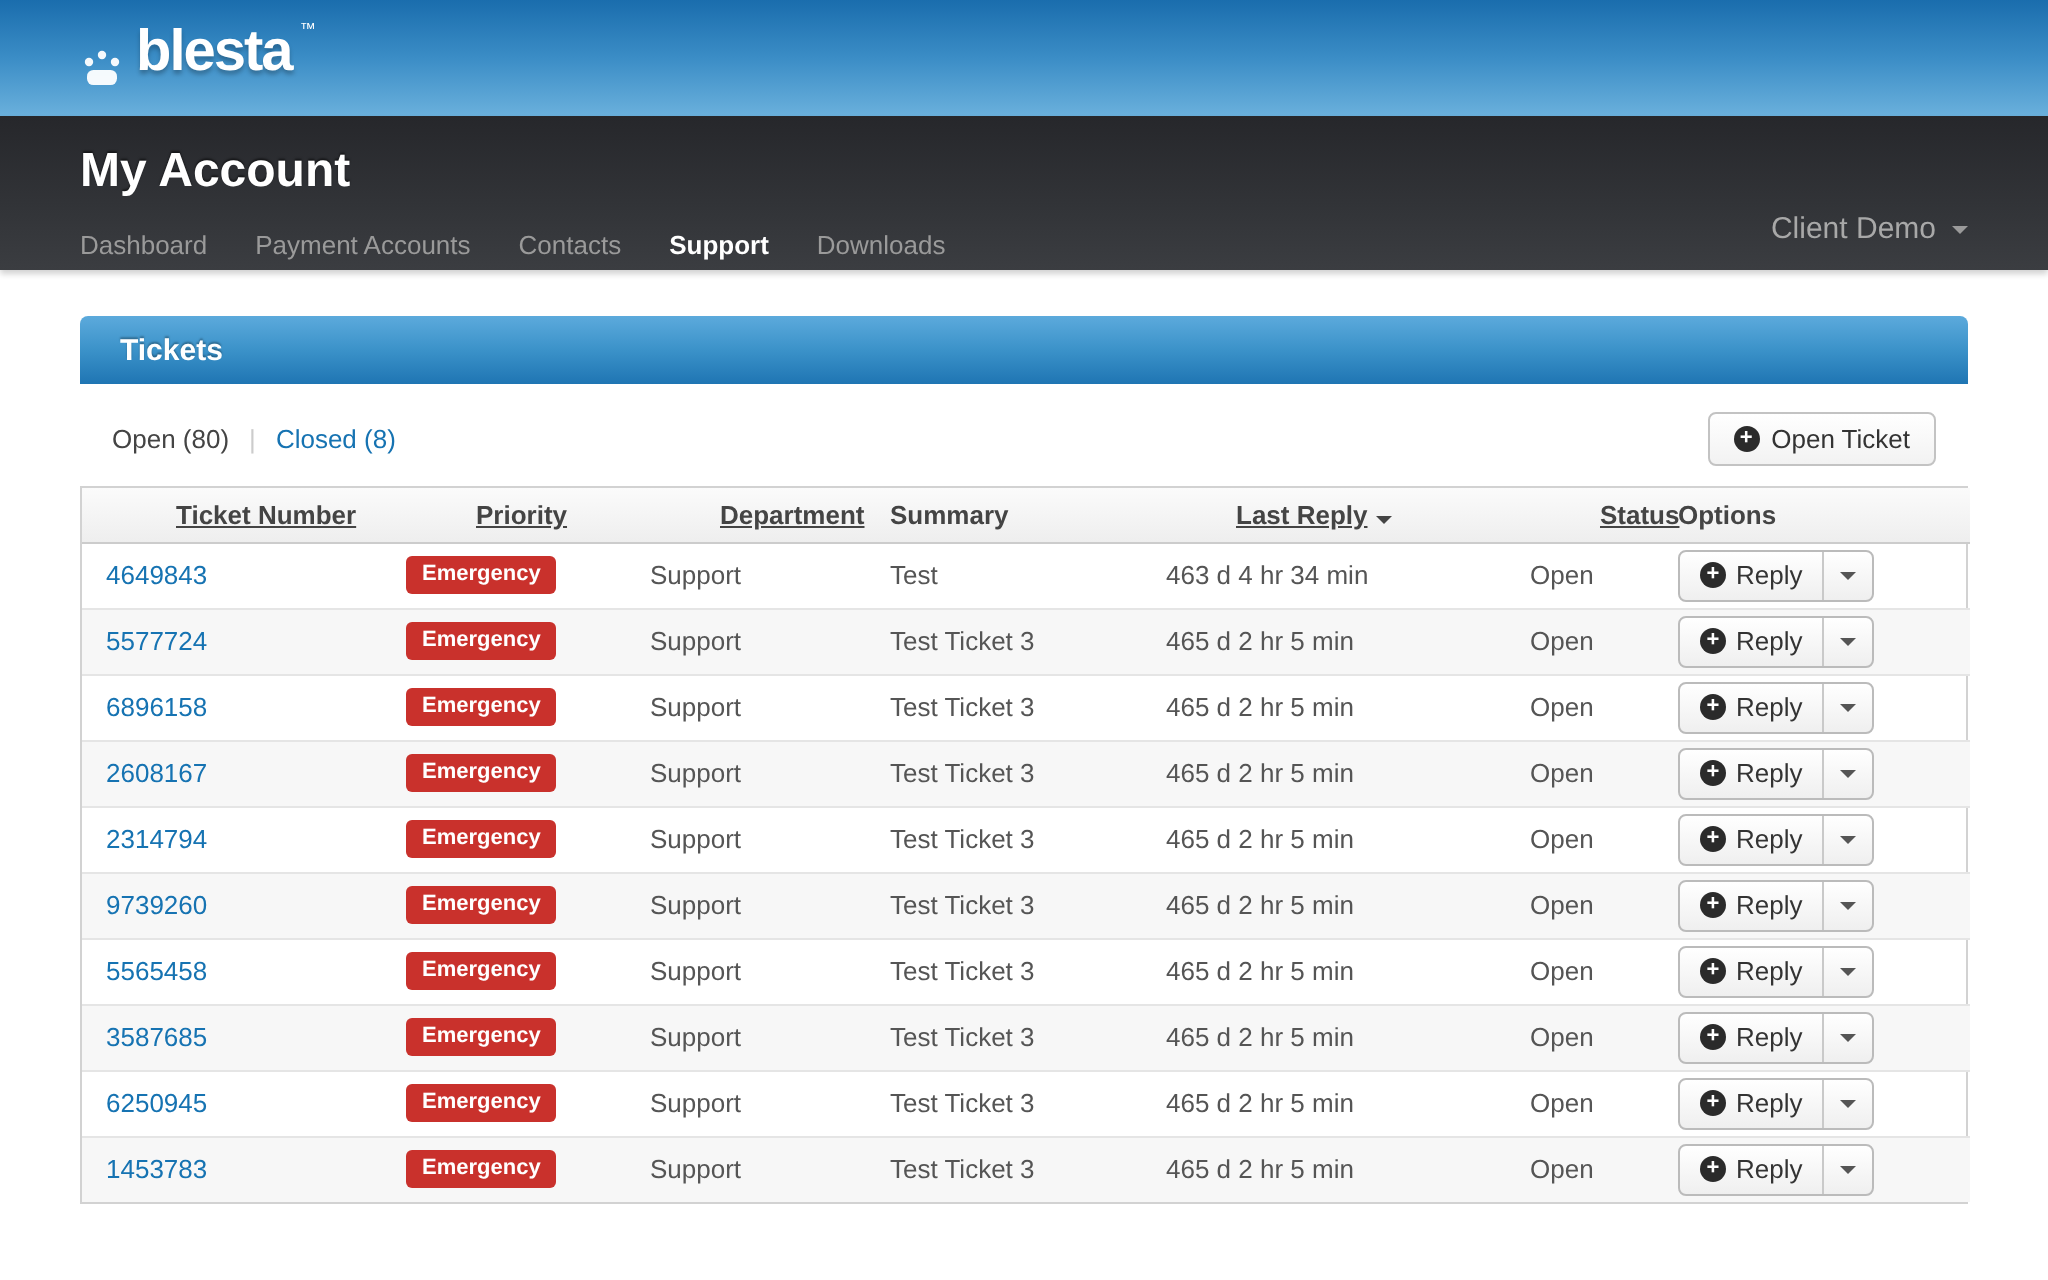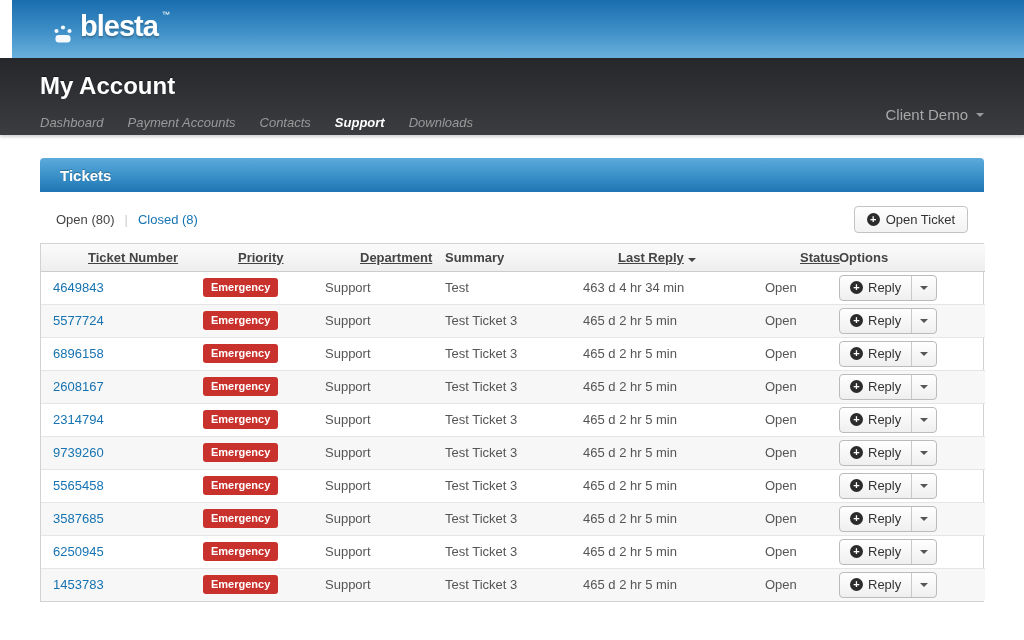--- a/index.html
+++ b/index.html
@@ -1,34 +1,34 @@
 <!DOCTYPE html>
 <html><head>
 <meta charset="utf-8">
 <style>
   * { margin:0; padding:0; box-sizing:border-box; }
   html,body { width:1024px; height:640px; overflow:hidden; background:#fff;
     font-family:"Liberation Sans", sans-serif; }
 
   
   .top-header { height:58px; background:linear-gradient(180deg,#1a6dad 0%, #3b8dc6 50%, #6ab0dc 100%);
-    display:flex; align-items:center; padding-left:40px;margin-left:12px; }
+    display:flex; align-items:center; padding-left:40px; }
   .logo { display:flex; align-items:flex-start; gap:4px; }
   .logo-icon { margin-top:10px; }
   .logo-text { color:#fff; font-size:29px; font-weight:bold; letter-spacing:-1px;
     text-shadow:0 2px 2px rgba(0,0,0,0.25); line-height:1; }
   .logo-tm { color:#fff; font-size:8px; vertical-align:top; position:relative; top:-2px; }
 
   
   .dark-band { height:77px; background:linear-gradient(180deg,#26272b 0%, #323438 60%, #3b3d41 100%);
     padding-left:40px; position:relative; box-shadow:0 2px 3px rgba(0,0,0,0.18); }
   .page-title { color:#fff; font-size:24px; font-weight:bold; padding-top:14px;
     text-shadow:0 -1px 1px rgba(0,0,0,0.5); }
   .nav-row { display:flex; gap:24px; margin-top:15px; align-items:center; }
-  .nav-item { color:#9a9a9a; font-size:13px; cursor:pointer; text-decoration:none;font-style:italic; }
+  .nav-item { color:#9a9a9a; font-size:13px; cursor:pointer; text-decoration:none; }
   .nav-item.active { color:#fff; font-weight:bold; }
   .user-menu { position:absolute; right:40px; bottom:12px; color:#a8a8a8; font-size:15px;
     display:flex; align-items:center; gap:8px; cursor:pointer; }
   .caret-down { width:0; height:0; border-left:4px solid transparent; border-right:4px solid transparent;
     border-top:4px solid #9a9a9a; display:inline-block; }
 
   
   .content { padding:0 40px; }
   .panel-header { margin-top:23px; height:34px; border-radius:4px 4px 0 0;
     background:linear-gradient(180deg,#5caadc 0%, #3b92c9 50%, #1f75b3 100%);

